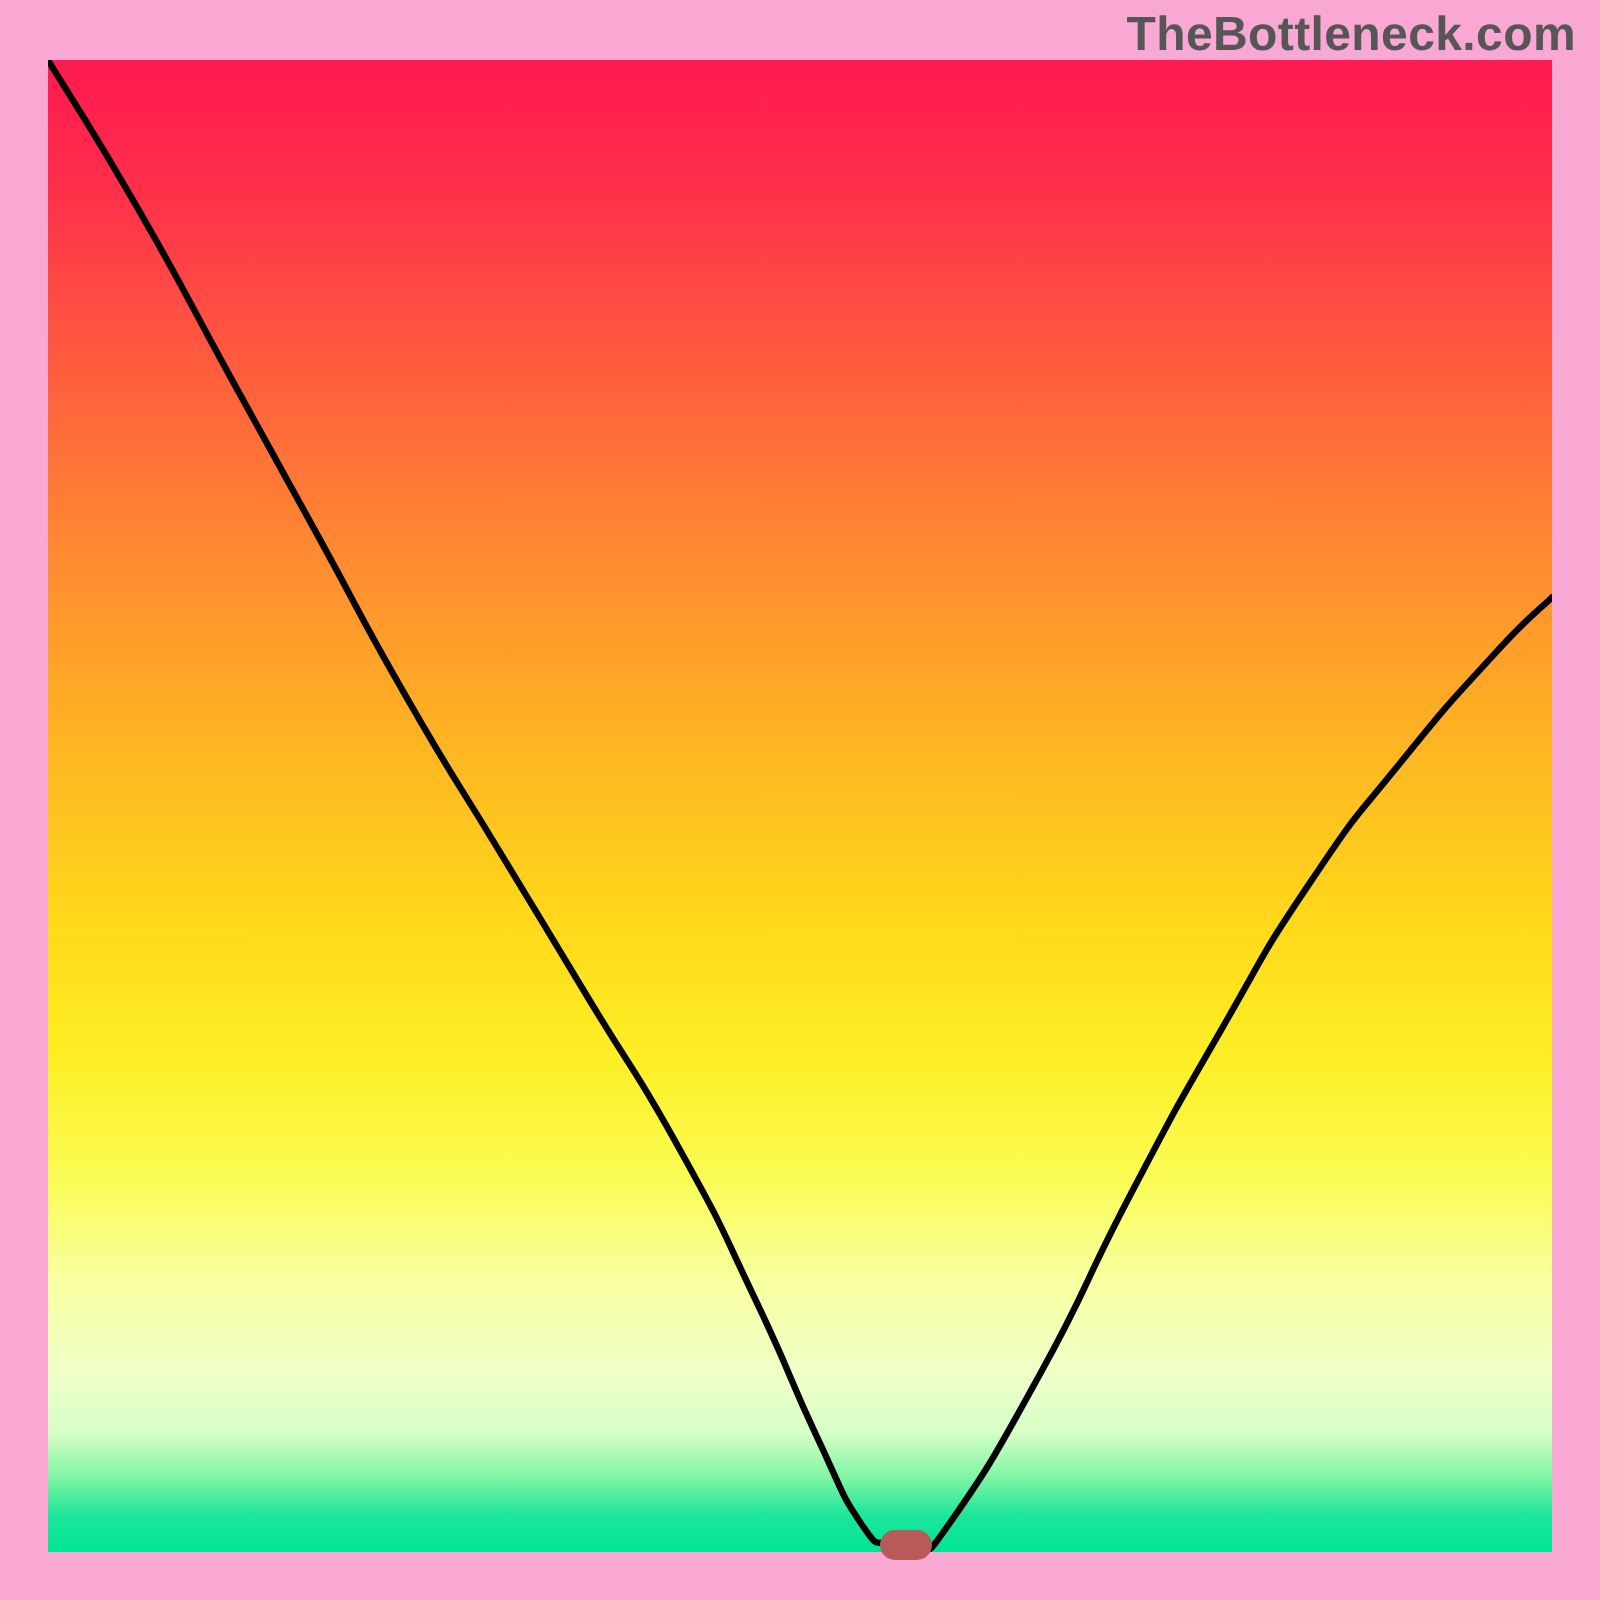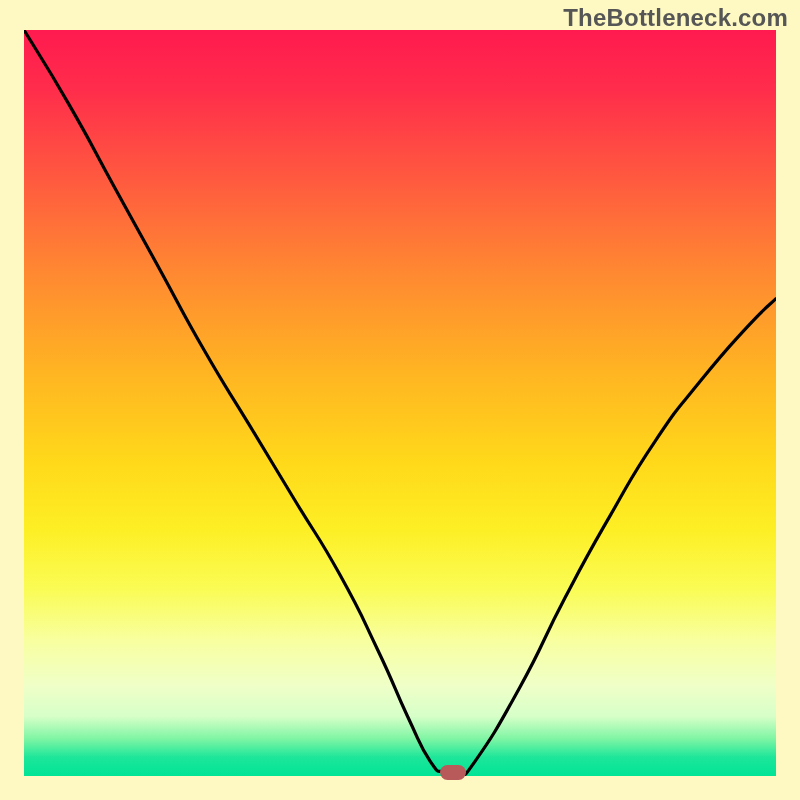--- a/index.html
+++ b/index.html
@@ -8,21 +8,21 @@
     width: 800px;
     height: 800px;
     background: #000;
     overflow: hidden;
     font-family: Arial, Helvetica, sans-serif;
   }
   .frame {
     position: relative;
     width: 800px;
     height: 800px;
-    background: #fef9c3;
+    background: #f9a8d4;
   }
   .watermark {
     position: absolute;
     top: 4px;
     right: 12px;
     color: #565656;
     font-size: 24px;
     font-weight: 600;
     letter-spacing: 0.2px;
     z-index: 6;

